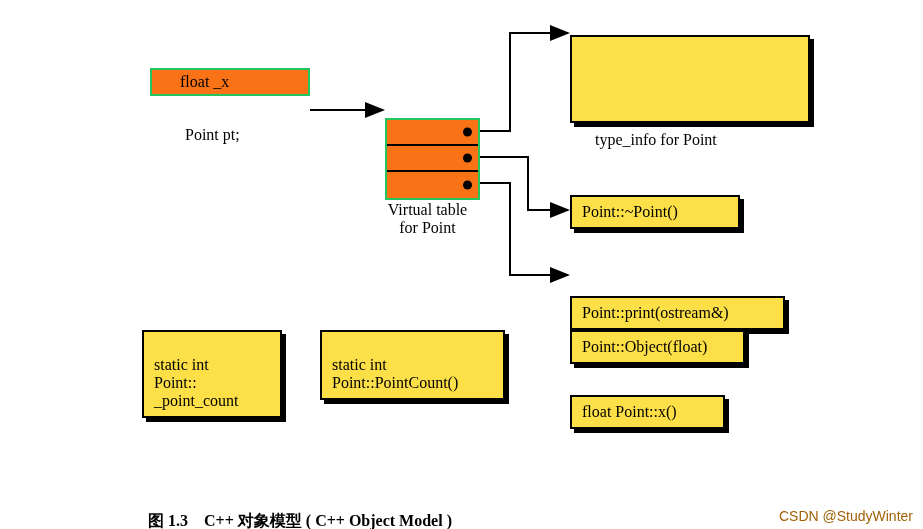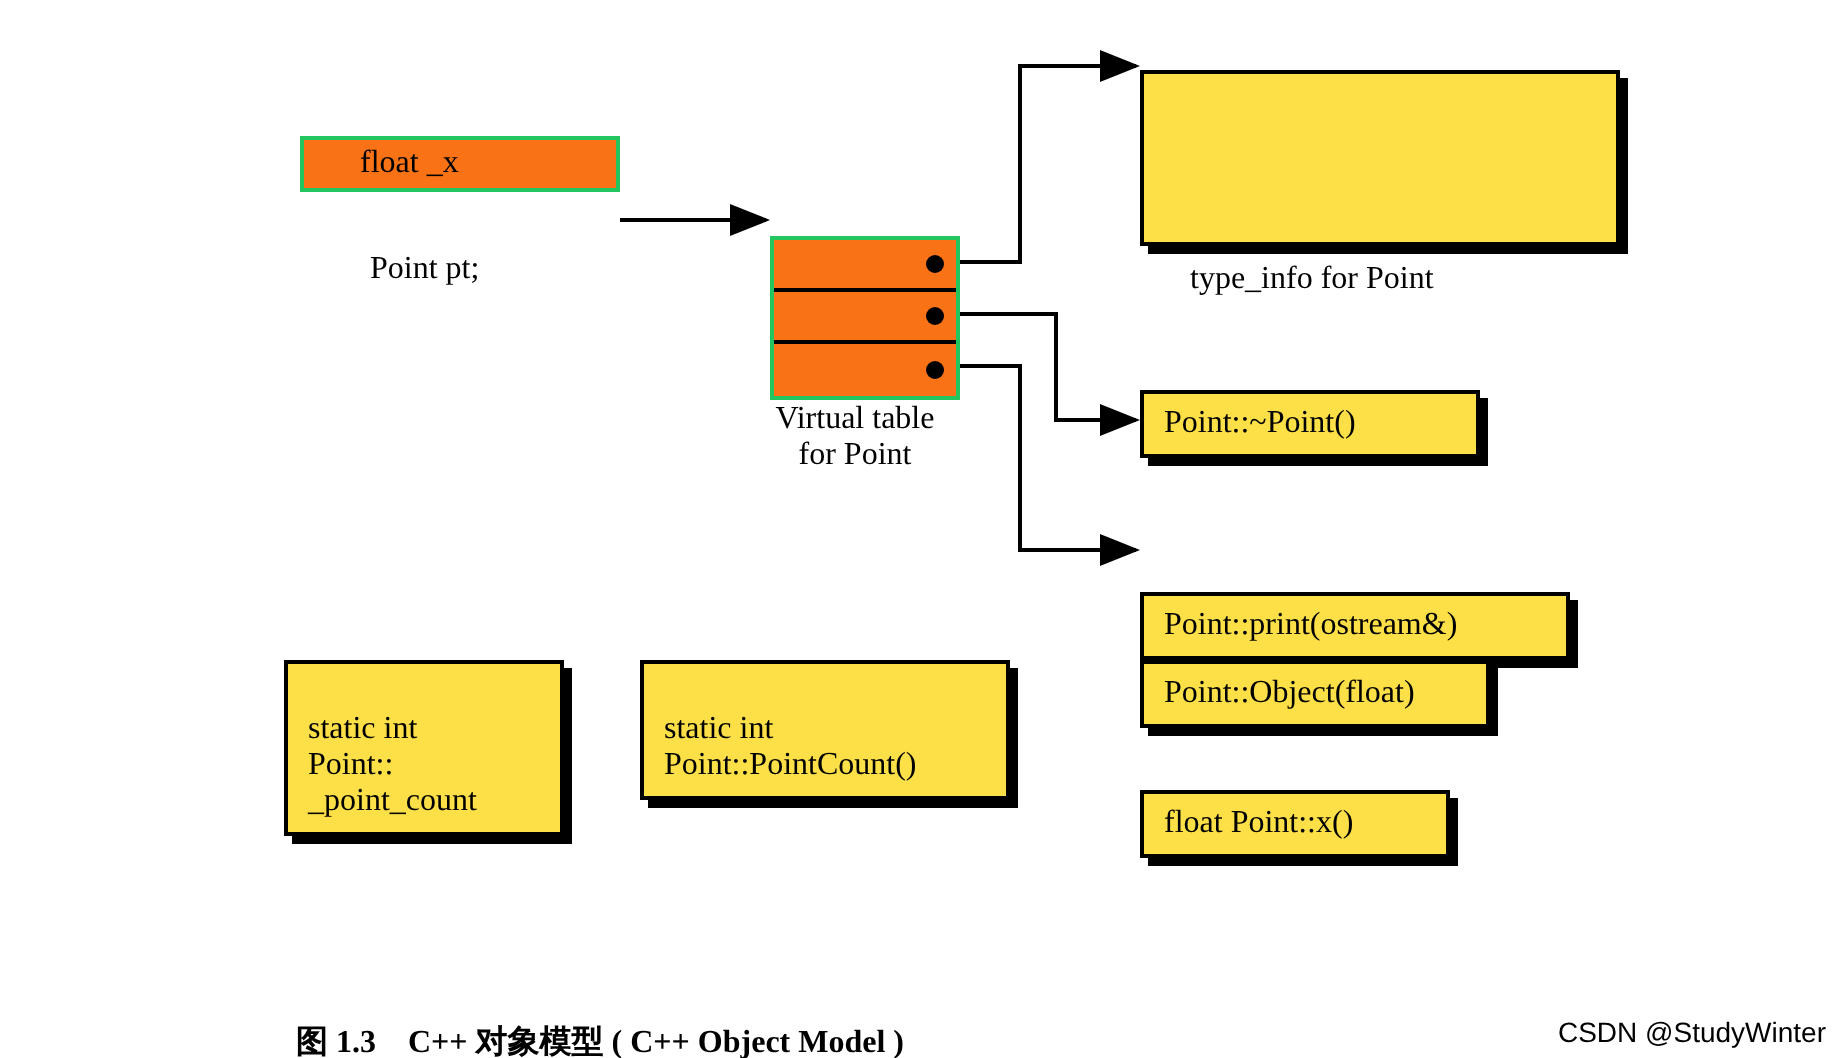--- a/index.html
+++ b/index.html
@@ -51,21 +51,21 @@
   width: 923px; height: 529px;
   pointer-events: none;
 }
 .caption {
   position: absolute;
   font-weight: bold;
   font-size: 16px;
 }
 .watermark {
   position: absolute;
-  color: #000000;
+  color: #a16207;
   font-family: Arial, sans-serif;
   font-size: 14px;
 }
 </style>
 </head>
 <body>
 
 <div class="box" style="left:150px; top:68px; width:160px; padding:0;">
   <div class="cell">
     <span style="padding-left:20px;">float _x</span>

